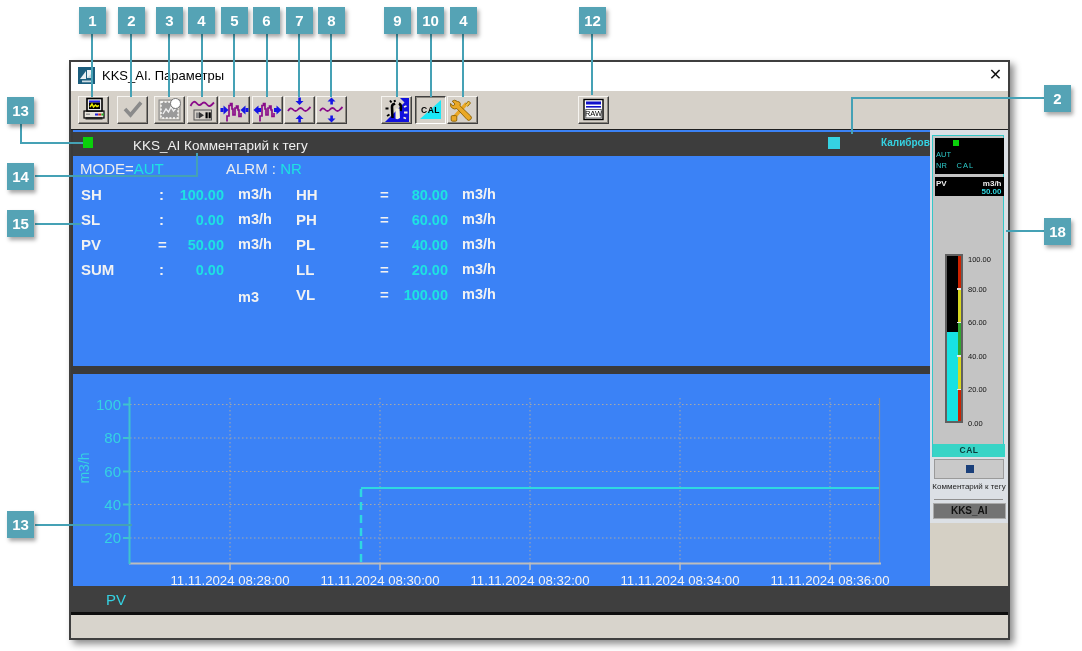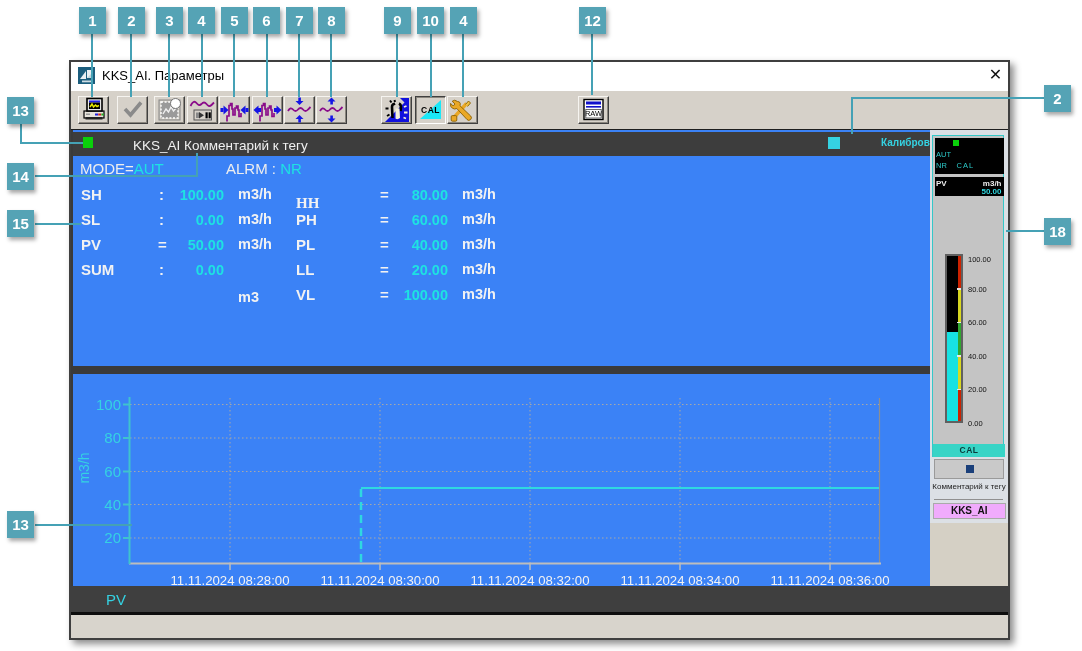--- a/index.html
+++ b/index.html
@@ -213,21 +213,21 @@
     <div class="wlbl" style="left:169px;top:151px;font-size:14.5px;">m3/h</div>
     <div class="wlbl" style="left:12px;top:176px;">PV</div>
     <div class="wlbl" style="left:89px;top:176px;">=</div>
     <div class="cyan" style="left:95px;top:176.5px;width:60px;font-size:14.5px;font-weight:bold;text-align:right;">50.00</div>
     <div class="wlbl" style="left:169px;top:176px;font-size:14.5px;">m3/h</div>
     <div class="wlbl" style="left:12px;top:201px;">SUM</div>
     <div class="wlbl" style="left:90px;top:201px;">:</div>
     <div class="cyan" style="left:95px;top:201.5px;width:60px;font-size:14.5px;font-weight:bold;text-align:right;">0.00</div>
     <div class="wlbl" style="left:169px;top:201px;font-size:14.5px;margin-top:28px;">m3</div>
 
-    <div class="wlbl" style="left:227px;top:135px;font-family:Liberation Serif, serif;">HH</div>
+    <div class="wlbl" style="left:227px;top:126px;">HH</div>
     <div class="wlbl" style="left:311px;top:126px;">=</div>
     <div class="cyan" style="left:319px;top:126.5px;width:60px;font-size:14.5px;font-weight:bold;text-align:right;">80.00</div>
     <div class="wlbl" style="left:393px;top:126px;font-size:14.5px;">m3/h</div>
     <div class="wlbl" style="left:227px;top:151px;">PH</div>
     <div class="wlbl" style="left:311px;top:151px;">=</div>
     <div class="cyan" style="left:319px;top:151.5px;width:60px;font-size:14.5px;font-weight:bold;text-align:right;">60.00</div>
     <div class="wlbl" style="left:393px;top:151px;font-size:14.5px;">m3/h</div>
     <div class="wlbl" style="left:227px;top:176px;">PL</div>
     <div class="wlbl" style="left:311px;top:176px;">=</div>
     <div class="cyan" style="left:319px;top:176.5px;width:60px;font-size:14.5px;font-weight:bold;text-align:right;">40.00</div>
@@ -333,16 +333,16 @@
       <div style="left:38px;top:255px;font-size:7.5px;color:#111;">20.00</div>
       <div style="left:38px;top:289px;font-size:7.5px;color:#111;">0.00</div>
 
       <div style="left:3px;top:314px;width:72px;height:12.5px;background:#38d4c6;color:#0a3a3a;font-size:8.5px;font-weight:bold;text-align:center;line-height:13px;letter-spacing:0.5px;">CAL</div>
 
       <div style="left:4px;top:328.5px;width:70px;height:20px;background:#c9c9c9;border:1px solid #9a9a9a;box-sizing:border-box;">
         <div style="left:31px;top:5px;width:8px;height:8px;background:#1a3f7a;"></div>
       </div>
       <div style="left:0;top:352px;width:78px;font-size:8px;color:#222;text-align:center;">Комментарий к тегу</div>
       <div style="left:4px;top:368.5px;width:69px;height:1px;background:#909090;"></div>
-      <div style="left:3px;top:373px;width:72.5px;height:16px;background:#f0abfc;border:1px solid #aaa;box-sizing:border-box;color:#111;font-size:10px;font-weight:bold;text-align:center;line-height:14px;">KKS_AI</div>
+      <div style="left:3px;top:373px;width:72.5px;height:16px;background:#737373;border:1px solid #aaa;box-sizing:border-box;color:#111;font-size:10px;font-weight:bold;text-align:center;line-height:14px;">KKS_AI</div>
     </div>
   </div>
 </div>
 
 </body></html>

